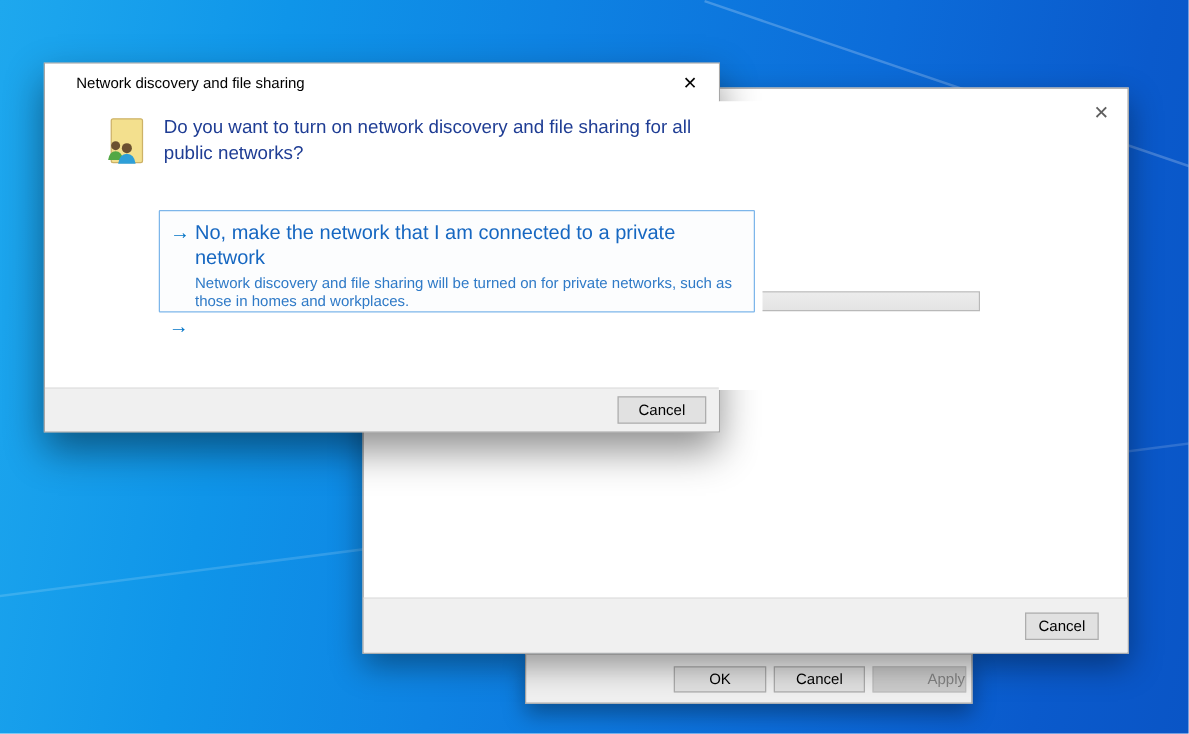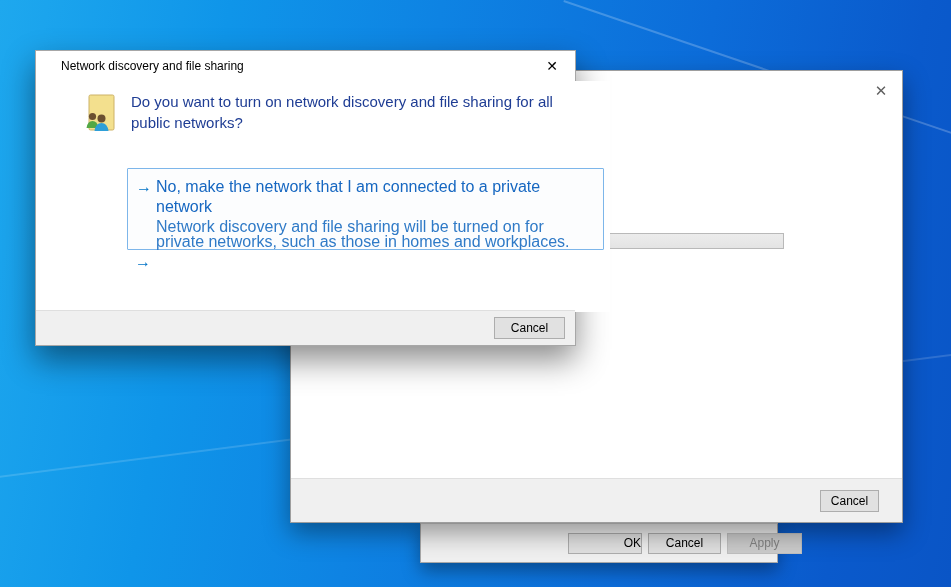--- a/index.html
+++ b/index.html
@@ -63,50 +63,50 @@
   .main-instruction {
     position: absolute; left: 60px; top: 10px; width: 462px;
     font-size: 15px; line-height: 21px; color: #1f3d94;
   }
   .cmd-link { position: absolute; left: 56px; display: flex; cursor: pointer; }
   .cmd-link .arrow {
     flex: 0 0 28px; padding-left: 8px; font-size: 16px; color: #0273c6; line-height: 20px;
   }
   .cmd-link .texts { width: 440px; }
   .cmd-link .label { font-size: 16px; line-height: 20px; color: #1667c1; }
-  .cmd-link .note { margin-top: 2px; font-size: 16px; line-height: 15px; color: #2f7ac7; }
+  .cmd-link .note { margin-top: 2px; font-size: 12px; line-height: 15px; color: #2f7ac7; }
   .cmd-link-1 {
     top: 87px; width: 477px; min-height: 66px; padding-top: 8px;
     border: 1px solid #7db6ea; background: #fcfdfe; border-radius: 1px;
   }
   .cmd-link-2 { top: 167px; width: 477px; padding-top: 4px; }
 
   .front-footer {
     position: absolute; left: 0; bottom: 0; width: 100%; height: 35px;
     background: #f0f0f0; border-top: 1px solid #dfdfdf;
   }
   .front-footer .btn { position: absolute; right: 10px; top: 6px; width: 71px; height: 22px; }
 
   
   .btn {
     display: inline-block; background: #e1e1e1; border: 1px solid #adadad;
     font-family: "Liberation Sans", sans-serif; font-size: 12px; color: #000;
-    text-align: center; line-height: 19px; cursor: default; padding: 0; margin-left: 29px;
+    text-align: center; line-height: 19px; cursor: default; padding: 0;
   }
-  .btn.disabled { background: #cccccc; border-color: #bfbfbf; color: #838383; }
+  .btn.disabled { background: #cccccc; border-color: #bfbfbf; color: #838383; text-align: right; }
 </style>
 </head>
 <body>
 
 <div class="desktop">
   <div class="beam beam-a"></div>
   <div class="beam beam-b"></div>
 
   <div class="win bottom-window">
-    <button class="btn" style="left:118px;width:74px;text-align:right;">OK</button>
+    <button class="btn" style="left:118px;width:74px;">OK</button>
     <button class="btn" style="left:198px;width:73px;">Cancel</button>
     <button class="btn disabled" style="left:277px;width:75px;">Apply</button>
   </div>
 
   <div class="win middle-window">
     <div class="close-x">✕</div>
     <div class="progress-track"></div>
     <div class="middle-footer">
       <button class="btn">Cancel</button>
     </div>

